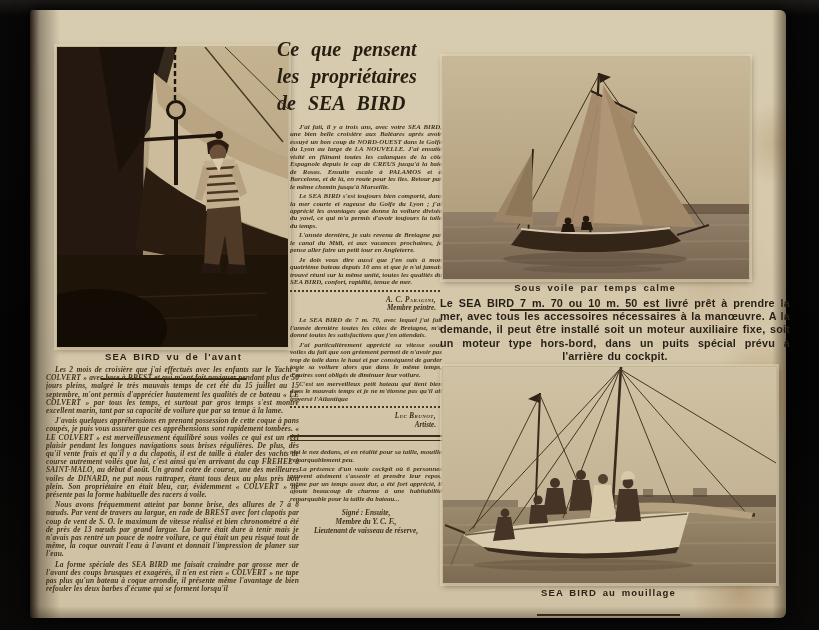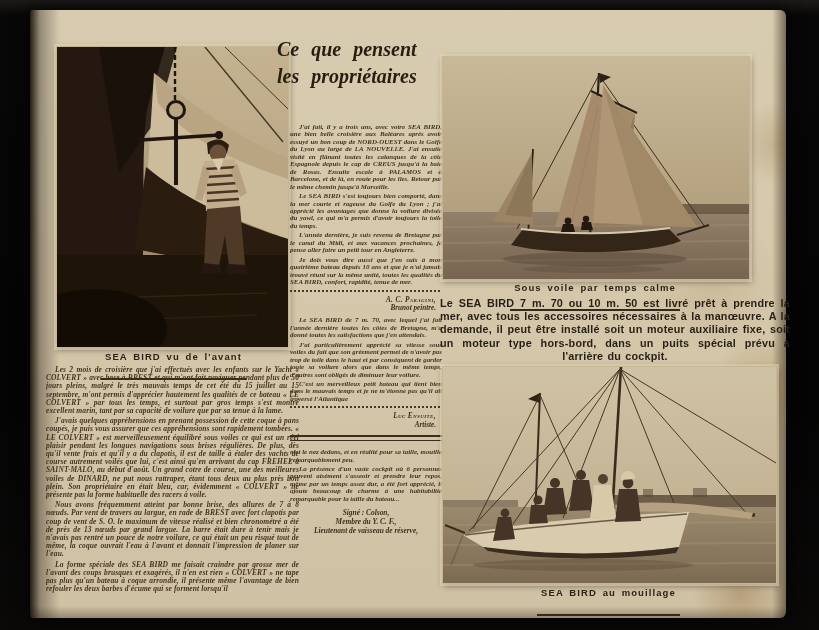--- a/index.html
+++ b/index.html
@@ -121,45 +121,46 @@
   <div class="abs col left-col" style="left:16px;top:356px;width:253px;height:248px;overflow:hidden;">
     <p>Les 2 mois de croisière que j'ai effectués avec les enfants sur le Yacht « COLVERT » avec base à BREST et qui m'ont fait naviguer pendant plus de 50 jours pleins, malgré le très mauvais temps de cet été du 15 juillet au 15 septembre, m'ont permis d'apprécier hautement les qualités de ce bateau « LE COLVERT » par tous les temps, et surtout par gros temps s'est montré excellent marin, tant par sa capacité de voilure que par sa tenue à la lame.</p>
     <p>J'avais quelques appréhensions en prenant possession de cette coque à pans coupés, je puis vous assurer que ces appréhensions sont rapidement tombées. « LE COLVERT » est merveilleusement équilibré sous voiles ce qui est un réel plaisir pendant les longues navigations sous brises régulières. De plus, dès qu'il vente frais et qu'il y a du clapotis, il est de taille à étaler des yachts de course autrement voilés que lui, c'est ainsi qu'en arrivant du cap FREHEL à SAINT-MALO, au début d'août. Un grand cotre de course, une des meilleures voiles de DINARD, ne put nous rattraper, étant tous deux au plus près bon plein. Son propriétaire en était bleu, car, évidemment « COLVERT » ne présente pas la forme habituelle des racers à voile.</p>
     <p>Nous avons fréquemment atteint par bonne brise, des allures de 7 à 8 nœuds. Par vent de travers au largue, en rade de BREST avec fort clapotis par coup de vent de S. O. le maximum de vitesse réalisé et bien chronométré a été de près de 13 nœuds par grand largue. La barre était dure à tenir mais je n'avais pas rentré un pouce de notre voilure, ce qui était un peu risqué tout de même, la coque ouvrait l'eau à l'avant et donnait l'impression de planer sur l'eau.</p>
     <p>La forme spéciale des SEA BIRD me faisait craindre par grosse mer de l'avant des coups brusques et exagérés, il n'en est rien « COLVERT » ne tape pas plus qu'un bateau à coque arrondie, il présente même l'avantage de bien refouler les deux barbes d'écume qui se forment lorsqu'il</p>
   </div>
 
   <div class="abs headline" style="left:247px;top:26px;width:180px;">
     <div>Ce que pensent</div>
     <div>les propriétaires</div>
+    <div>de SEA BIRD</div>
   </div>
 
   <div class="abs col mid-col" style="left:260px;top:113px;width:152px;height:492px;overflow:hidden;">
     <p>J'ai fait, il y a trois ans, avec votre SEA BIRD, une bien belle croisière aux Baléares après avoir essuyé un bon coup de NORD-OUEST dans le Golfe du Lyon au large de LA NOUVELLE. J'ai ensuite visité en flânant toutes les calanques de la côte Espagnole depuis le cap de CREUS jusqu'à la baie de Rosas. Ensuite escale à PALAMOS et à Barcelone, et de là, en route pour les îles. Retour par le même chemin jusqu'à Marseille.</p>
     <p>Le SEA BIRD s'est toujours bien comporté, dans la mer courte et rageuse du Golfe du Lyon ; j'ai apprécié les avantages que donne la voilure divisée du yawl, ce qui m'a permis d'avoir toujours la toile du temps.</p>
     <p>L'année dernière, je suis revenu de Bretagne par le canal du Midi, et aux vacances prochaines, je pense aller faire un petit tour en Angleterre.</p>
     <p>Je dois vous dire aussi que j'en suis à mon quatrième bateau depuis 10 ans et que je n'ai jamais trouvé réuni sur la même unité, toutes les qualités du SEA BIRD, confort, rapidité, tenue de mer.</p>
     <div class="dots"></div>
     <div class="sig">
       <div class="nm">A. C. Paragini,</div>
-      <div>Brunot peintre.</div>
+      <div>Membre peintre.</div>
     </div>
     <p>Le SEA BIRD de 7 m. 70, avec lequel j'ai fait l'année dernière toutes les côtes de Bretagne, m'a donné toutes les satisfactions que j'en attendais.</p>
     <p>J'ai particulièrement apprécié sa vitesse sous voiles du fait que son gréement permet de n'avoir pas trop de toile dans le haut et par conséquent de garder toute sa voilure alors que dans le même temps, d'autres sont obligés de diminuer leur voilure.</p>
     <p>C'est un merveilleux petit bateau qui tient bien dans le mauvais temps et je ne m'étonne pas qu'il ait traversé l'Atlantique</p>
     <div class="dots"></div>
     <div class="sig">
-      <div class="nm">Luc Ensuite,</div>
+      <div class="nm">Luc Brunot,</div>
       <div>Artiste.</div>
     </div>
     <div class="dblrule"></div>
     <p style="text-indent:0;">met le nez dedans, et en réalité pour sa taille, mouille remarquablement peu.</p>
     <p>La présence d'un vaste cockpit où 6 personnes peuvent aisément s'asseoir et prendre leur repos, même par un temps assez dur, a été fort apprécié, il ajoute beaucoup de charme à une habitabilité remarquable pour la taille du bateau...</p>
     <div class="sig-center">
-      <div class="nm">Signé : Colson,</div>
+      <div class="nm">Signé : Ensuite,</div>
       <div>Membre du Y. C. F.,</div>
       <div>Lieutenant de vaisseau de réserve,</div>
     </div>
   </div>
 
   <div class="abs photo" style="left:412px;top:46px;width:306px;height:222px;">
     <svg viewBox="0 0 306 222" preserveAspectRatio="none">
       <defs>
         <linearGradient id="p2sky" x1="0" y1="0" x2="0" y2="1">
           <stop offset="0" stop-color="#c9b998"></stop>

